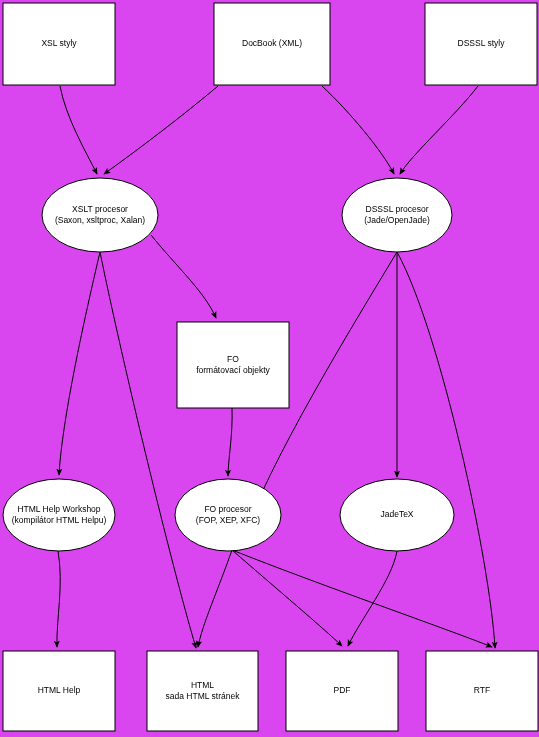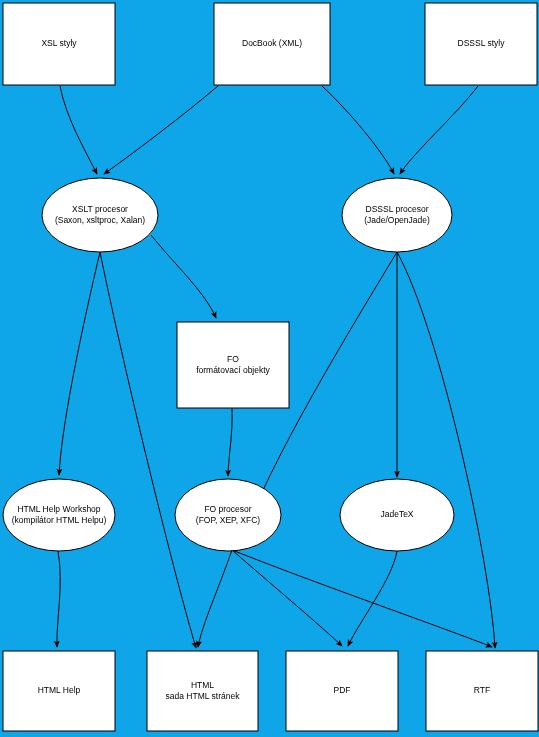--- a/index.html
+++ b/index.html
@@ -4,21 +4,21 @@
 <style>
   html, body {
     margin: 0;
     padding: 0;
     background: #ffffff;
   }
   #canvas-wrap {
     position: relative;
     width: 539px;
     height: 737px;
-    background: #0ea5e9;
+    background: #d946ef;
     overflow: hidden;
     font-family: "Liberation Sans", sans-serif;
   }
   svg#diagram {
     display: block;
     width: 539px;
     height: 737px;
   }
   .node-shape {
     fill: #ffffff;

